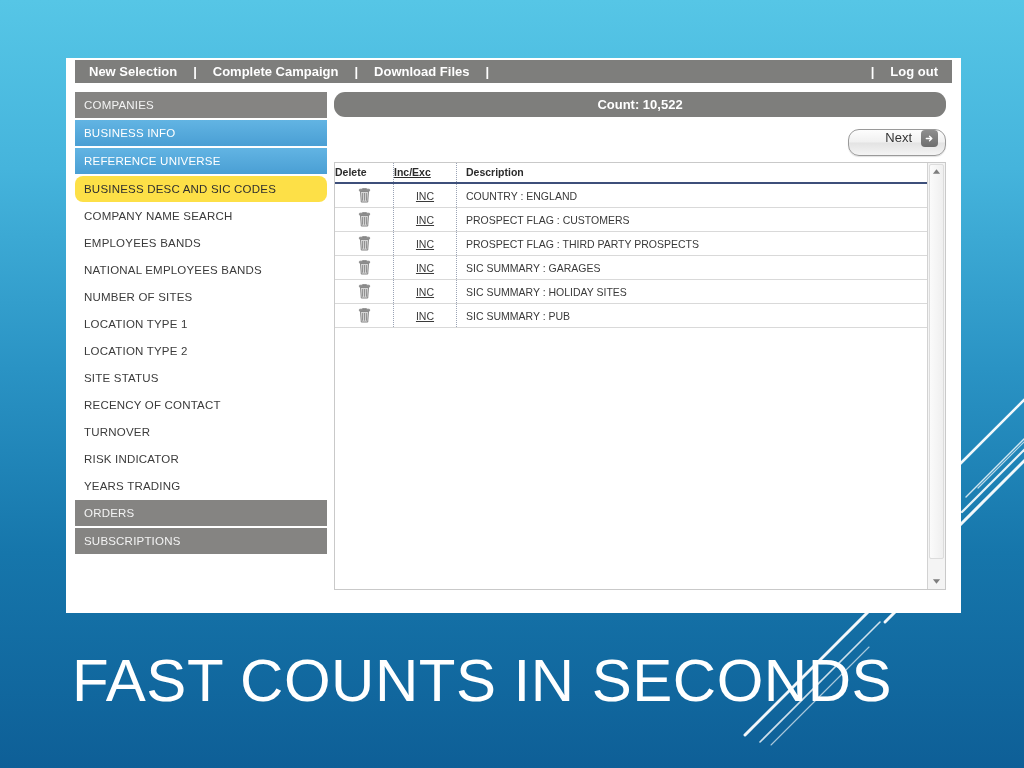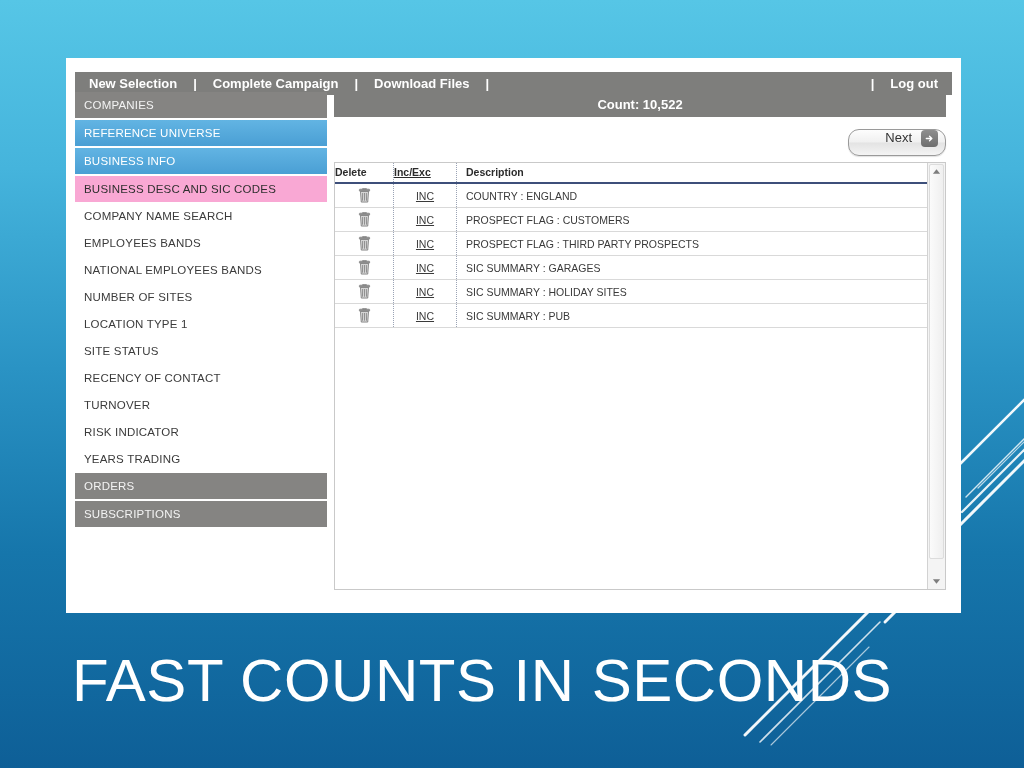--- a/index.html
+++ b/index.html
@@ -37,21 +37,21 @@
     top: 58px;
     width: 895px;
     height: 555px;
     background: #ffffff;
   }
 
   
   .toolbar {
     position: absolute;
     left: 9px;
-    top: 14px;
+    top: 2px;
     width: 877px;
     height: 23px;
     background: #7e7e7c;
     color: #ffffff;
     font-size: 13px;
     font-weight: bold;
     display: flex;
     align-items: center;
     box-sizing: border-box;
   }
@@ -93,37 +93,39 @@
     background: linear-gradient(to bottom, #62b4e3 0%, #4a9fd4 100%);
     color: #ffffff;
     margin-bottom: 2px;
   }
   .side-item.leaf {
     background: #ffffff;
     color: #3b3b3b;
     margin-bottom: 1px;
   }
   .side-item.leaf.sel {
-    background: #f9a8d4;
+    background: #fde047;
     color: #2f2f2f;
+    border-radius: 8px;
   }
 
   
   .count-bar {
     position: absolute;
     left: 268px;
     top: 34px;
     width: 612px;
     height: 25px;
     background: #7e7e7c;
     color: #ffffff;
     font-size: 13px;
     font-weight: bold;
     text-align: center;
     line-height: 25px;
+    border-radius: 11px;
   }
 
   
   .next-btn {
     position: absolute;
     left: 782px;
     top: 71px;
     width: 98px;
     height: 27px;
     background: linear-gradient(to bottom, #fdfdfd 0%, #f0f0f0 48%, #e3e3e3 52%, #f4f4f4 100%);
@@ -248,28 +250,29 @@
     <span class="tb-sep">|</span>
     <span class="tb-item">Download Files</span>
     <span class="tb-sep">|</span>
     <span class="tb-spacer"></span>
     <span class="tb-sep">|</span>
     <span class="tb-item">Log out</span>
   </div>
 
   <div class="sidebar">
     <div class="side-item grey">COMPANIES</div>
+    <div class="side-item blue">BUSINESS INFO</div>
     <div class="side-item blue">REFERENCE UNIVERSE</div>
-    <div class="side-item blue">BUSINESS INFO</div>
     <div class="side-item leaf sel">BUSINESS DESC AND SIC CODES</div>
     <div class="side-item leaf">COMPANY NAME SEARCH</div>
     <div class="side-item leaf">EMPLOYEES BANDS</div>
     <div class="side-item leaf">NATIONAL EMPLOYEES BANDS</div>
     <div class="side-item leaf">NUMBER OF SITES</div>
     <div class="side-item leaf">LOCATION TYPE 1</div>
+    <div class="side-item leaf">LOCATION TYPE 2</div>
     <div class="side-item leaf">SITE STATUS</div>
     <div class="side-item leaf">RECENCY OF CONTACT</div>
     <div class="side-item leaf">TURNOVER</div>
     <div class="side-item leaf">RISK INDICATOR</div>
     <div class="side-item leaf">YEARS TRADING</div>
     <div class="side-item grey">ORDERS</div>
     <div class="side-item grey">SUBSCRIPTIONS</div>
   </div>
 
   <div class="count-bar">Count: 10,522</div>

